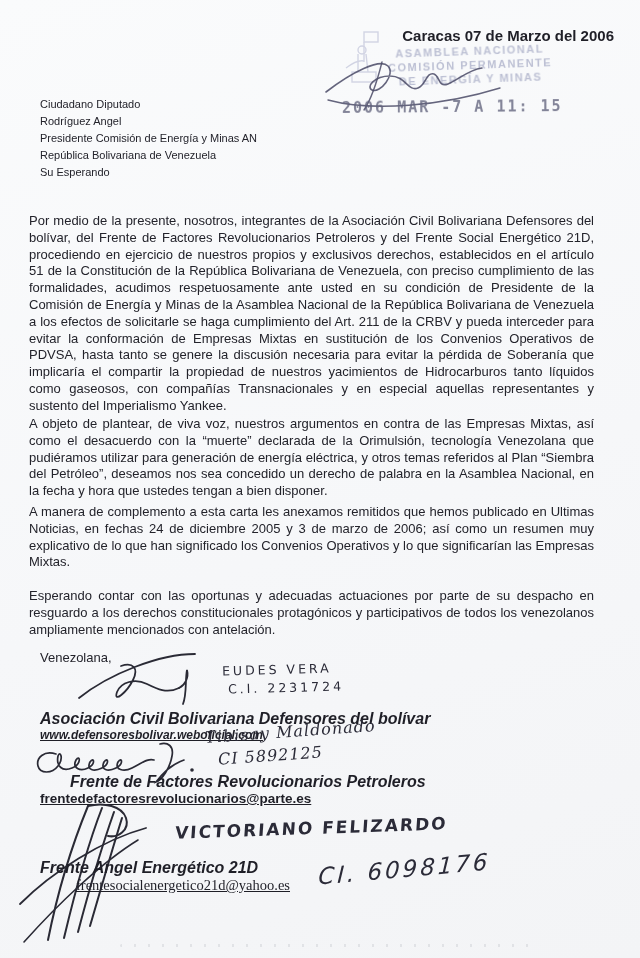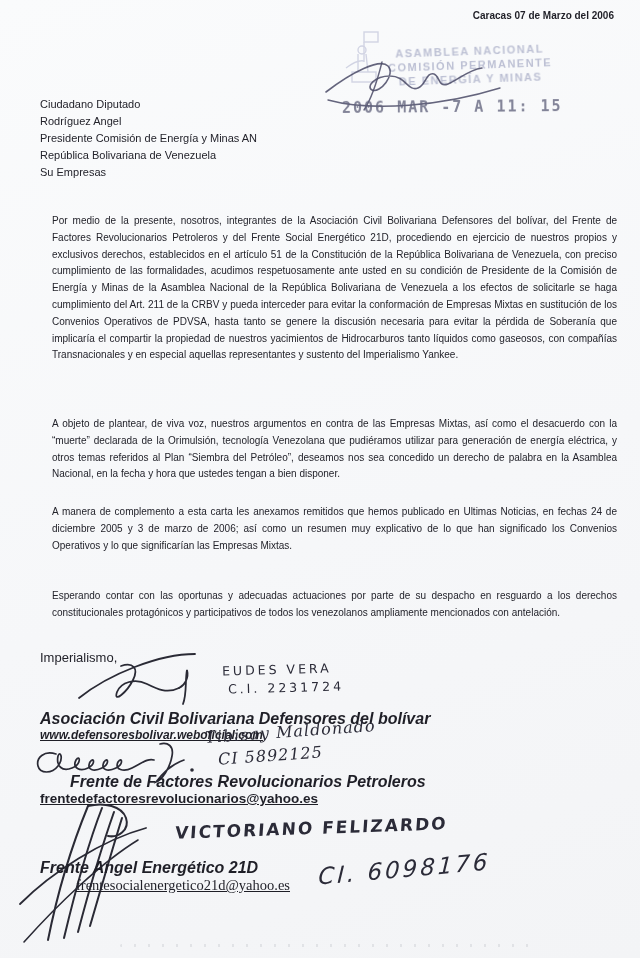--- a/index.html
+++ b/index.html
@@ -13,22 +13,22 @@
     width: 640px;
     height: 958px;
     background: linear-gradient(160deg, #fafbfc 0%, #f6f7f9 55%, #f3f4f6 100%);
     overflow: hidden;
     color: #26262e;
   }
   .abs { position: absolute; }
 
   
   .date-line {
-    top: 10px; right: 26px;
-    font-size: 10px; font-weight: bold; color: #1f1f27;
+    top: 27px; right: 26px;
+    font-size: 15px; font-weight: bold; color: #1f1f27;
   }
 
   
   .stamp-text {
     left: 388px; top: 44px;
     text-align: center;
     color: rgba(106, 112, 158, 0.42);
     font-weight: bold;
     font-size: 11px;
     letter-spacing: 1.5px;
@@ -50,22 +50,22 @@
   }
 
   
   .recipient {
     left: 40px; top: 96px;
     font-size: 11px; line-height: 17px; color: #23232b;
   }
 
   
   .para {
-    left: 52px; width: 565px;
-    font-size: 10px; line-height: 16.8px;
+    left: 29px; width: 565px;
+    font-size: 13px; line-height: 16.8px;
     text-align: justify;
     color: #23232b;
   }
   .p1 { top: 213px; }
   .p2 { top: 416px; }
   .p3 { top: 504px; }
   .p4 { top: 588px; }
   .closing { left: 40px; top: 650px; font-size: 13px; color: #23232b; }
 
   
@@ -144,49 +144,49 @@
     <path d="M6,52 C50,64 120,58 178,40" stroke-width="1.4"></path>
     <path d="M60,14 C56,30 50,50 42,62" stroke-width="1.4"></path>
   </svg>
   <div class="abs received-stamp">2006 MAR -7  A 11: 15</div>
 
   <div class="abs recipient">
     <div>Ciudadano Diputado</div>
     <div>Rodríguez Angel</div>
     <div>Presidente Comisión de Energía y Minas AN</div>
     <div>República Bolivariana de Venezuela</div>
-    <div>Su Empresas</div>
+    <div>Su Esperando</div>
   </div>
 
   <div class="abs para p1">Por medio de la presente, nosotros, integrantes de la Asociación Civil Bolivariana Defensores del bolívar, del Frente de Factores Revolucionarios Petroleros y del Frente Social Energético 21D, procediendo en ejercicio de nuestros propios y exclusivos derechos, establecidos en el artículo 51 de la Constitución de la República Bolivariana de Venezuela, con preciso cumplimiento de las formalidades, acudimos respetuosamente ante usted en su condición de Presidente de la Comisión de Energía y Minas de la Asamblea Nacional de la República Bolivariana de Venezuela a los efectos de solicitarle se haga cumplimiento del Art. 211 de la CRBV y pueda interceder para evitar la conformación de Empresas Mixtas en sustitución de los Convenios Operativos de PDVSA, hasta tanto se genere la discusión necesaria para evitar la pérdida de Soberanía que implicaría el compartir la propiedad de nuestros yacimientos de Hidrocarburos tanto líquidos como gaseosos, con compañías Transnacionales y en especial aquellas representantes y sustento del Imperialismo Yankee.</div>
   <div class="abs para p2">A objeto de plantear, de viva voz, nuestros argumentos en contra de las Empresas Mixtas, así como el desacuerdo con la “muerte” declarada de la Orimulsión, tecnología Venezolana que pudiéramos utilizar para generación de energía eléctrica, y otros temas referidos al Plan “Siembra del Petróleo”, deseamos nos sea concedido un derecho de palabra en la Asamblea Nacional, en la fecha y hora que ustedes tengan a bien disponer.</div>
   <div class="abs para p3">A manera de complemento a esta carta les anexamos remitidos que hemos publicado en Ultimas Noticias, en fechas 24 de diciembre 2005 y 3 de marzo de 2006; así como un resumen muy explicativo de lo que han significado los Convenios Operativos y lo que significarían las Empresas Mixtas.</div>
   <div class="abs para p4">Esperando contar con las oportunas y adecuadas actuaciones por parte de su despacho en resguardo a los derechos constitucionales protagónicos y participativos de todos los venezolanos ampliamente mencionados con antelación.</div>
 
-  <div class="abs closing">Imperialismo,</div>
+  <div class="abs closing">Venezolana,</div>
 
   <svg class="abs sig" style="left:75px; top:652px;" width="150" height="60" viewBox="0 0 150 60">
     <path d="M4,46 C34,22 84,2 120,2" stroke-width="1.8"></path>
     <path d="M46,14 C58,10 64,16 58,28 C52,40 38,52 42,40 C46,30 60,26 72,32 C82,37 92,42 104,36" stroke-width="1.8"></path>
     <path d="M104,36 C110,33 114,26 112,18 C110,28 112,42 108,52" stroke-width="1.8"></path>
   </svg>
   <div class="abs hand hand-print-sm" style="left:222px; top:662px;">EUDES VERA</div>
   <div class="abs hand hand-print-sm" style="left:228px; top:680px;">C.I. 2231724</div>
   <div class="abs org" style="left:40px; top:710px;">Asociación Civil Bolivariana Defensores del bolívar</div>
   <div class="abs contact-sans" style="left:40px; top:728px;">www.defensoresbolivar.weboficial.com</div>
 
   <div class="abs hand hand-cursive" style="left:205px; top:722px;">Tibisay Maldonado</div>
   <svg class="abs sig" style="left:32px; top:740px;" width="180" height="44" viewBox="0 0 180 44">
     <path d="M24,14 C12,10 4,18 6,26 C8,34 20,34 26,26 C32,18 28,10 26,16 C24,26 30,32 40,28 C50,24 48,14 44,20 C40,28 48,32 56,28 C64,24 62,16 58,22 C54,30 62,32 70,28 C78,24 76,16 72,22 C68,30 76,32 84,28 C92,24 90,16 86,22 C82,30 92,32 100,28 C110,23 116,18 122,20" stroke-width="1.7"></path>
     <path d="M128,4 C136,2 142,6 140,16 C138,28 130,40 124,42 C130,34 140,24 152,20" stroke-width="1.7"></path>
     <circle cx="160" cy="30" r="1.8" fill="#2a2a35" stroke="none"></circle>
   </svg>
   <div class="abs hand hand-cursive" style="left:218px; top:746px;">CI 5892125</div>
   <div class="abs org" style="left:40px; top:773px;margin-left:30px;">Frente de Factores Revolucionarios Petroleros</div>
-  <div class="abs contact-sans2" style="left:40px; top:791px;">frentedefactoresrevolucionarios@yahoo.es</div>
+  <div class="abs contact-sans2" style="left:40px; top:791px;">frentedefactoresrevolucionarios@parte.es</div>
 
   <svg class="abs sig" style="left:18px; top:800px;" width="160" height="145" viewBox="0 0 160 145">
     <path d="M70,6 C56,40 40,90 30,140" stroke-width="2"></path>
     <path d="M84,8 C70,44 56,96 46,138" stroke-width="2"></path>
     <path d="M96,12 C84,46 70,94 60,132" stroke-width="2"></path>
     <path d="M104,18 C94,50 82,92 72,126" stroke-width="2"></path>
     <path d="M70,6 C86,2 104,6 108,18 C112,30 100,38 90,36" stroke-width="2"></path>
     <path d="M2,104 C34,72 84,40 128,28" stroke-width="1.8"></path>
     <path d="M6,142 C40,104 84,62 120,40" stroke-width="1.6"></path>
   </svg>

